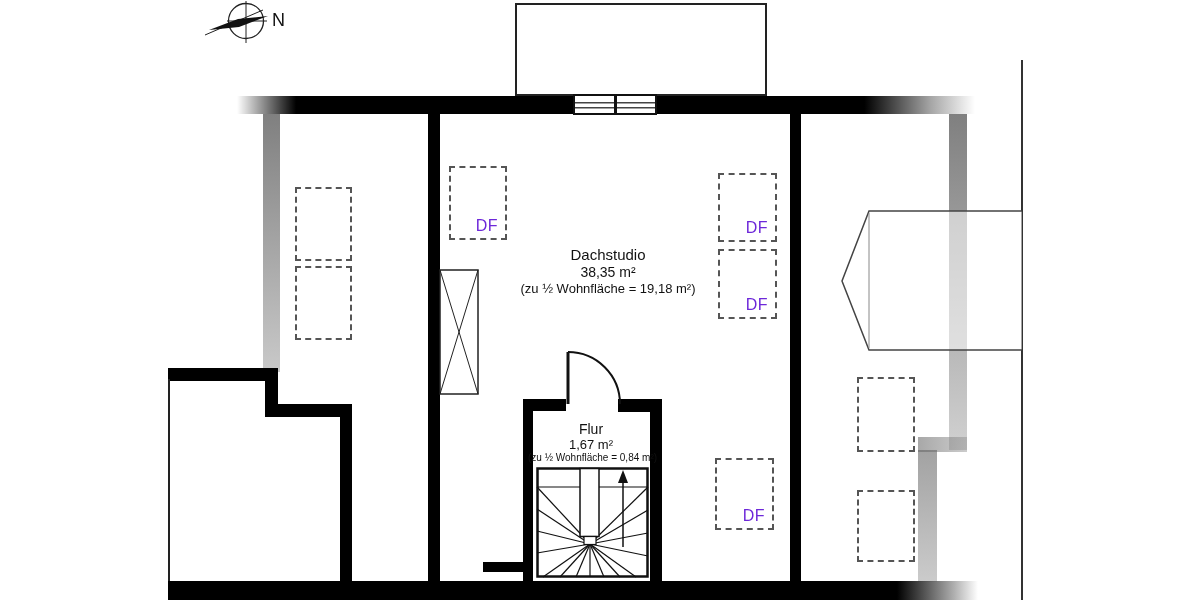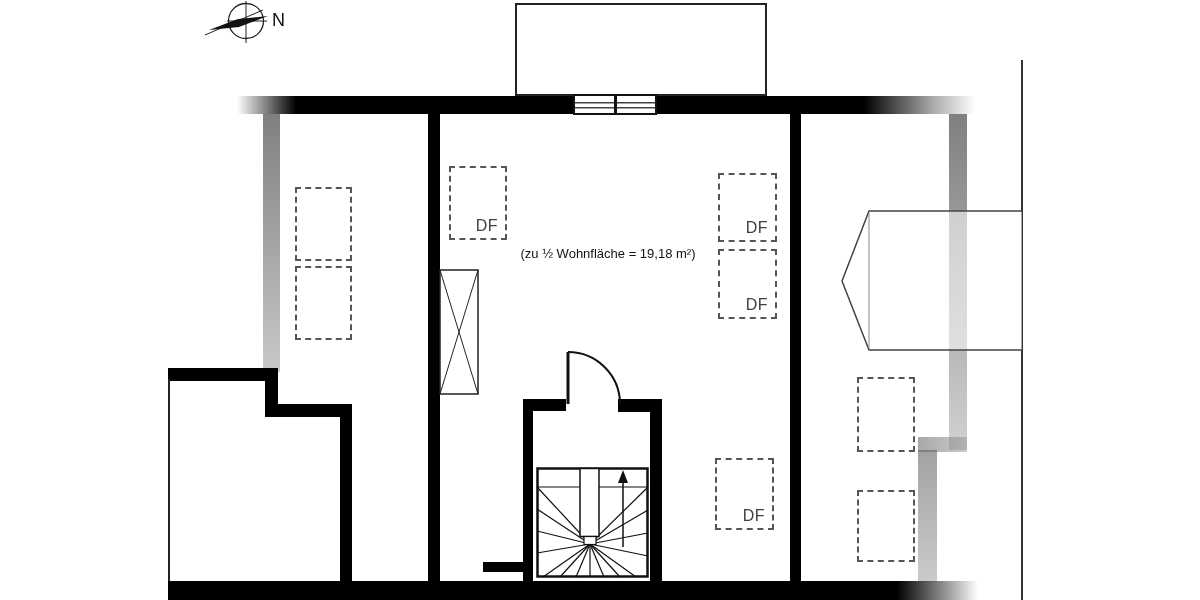--- a/index.html
+++ b/index.html
@@ -20,21 +20,21 @@
       repeating-linear-gradient(to bottom,
         rgba(255,255,255,0) 0px, rgba(255,255,255,0) 4px,
         #222 4px, #222 5.7px, rgba(255,255,255,0) 5.7px, rgba(255,255,255,0) 10.3px);
   }
   .fade-right{ background-image:linear-gradient(to right, rgba(255,255,255,0) 0%, rgba(255,255,255,0.15) 40%, rgba(255,255,255,0.85) 100%); }
   .fade-left { background-image:linear-gradient(to left , rgba(255,255,255,0) 0%, rgba(255,255,255,0.08) 30%, rgba(255,255,255,0.8) 100%); }
   .fade-mid  { background-image:linear-gradient(to right, rgba(255,255,255,0) 0%, rgba(255,255,255,0.25) 20%, rgba(255,255,255,0.85) 45%, rgba(255,255,255,0.85) 55%, rgba(255,255,255,0.15) 82%, rgba(255,255,255,0) 100%); }
   .wall{background:#000;}
   .dashedbox{background:#fff;border:2px dashed #555;box-sizing:border-box;
     display:flex;align-items:flex-end;justify-content:flex-end;}
-  .df-label{font-size:16px;letter-spacing:0.5px;padding:2px 7px 3px 0;color:#404040;}
+  .df-label{font-size:16px;letter-spacing:0.5px;padding:2px 7px 3px 0;color:#6d28d9;}
   .roomtext{text-align:center;color:#111;}
   svg{position:absolute;left:0;top:0;overflow:visible;}
 </style>
 </head>
 <body>
 
 <div id="canvas">
 
   <div class="abs hatch-top fade-mid" style="left:202px;top:60px;width:820px;height:36px;"></div>
 
@@ -143,17 +143,24 @@
     <line x1="246" y1="1" x2="246" y2="43" stroke="#222" stroke-width="1"></line>
     <line x1="227" y1="21" x2="267" y2="21" stroke="#222" stroke-width="1"></line>
     <line x1="205" y1="35" x2="263" y2="10" stroke="#222" stroke-width="1"></line>
     <polygon points="209,30 238,19 268,16 239,27" fill="#111"></polygon>
   </svg>
   <div class="abs" style="left:272px;top:10px;font-size:18px;">
     <span>N</span>
   </div>
 
   <div class="abs roomtext" style="left:498px;top:246px;width:220px;">
+    <div style="font-size:15px;line-height:18px;">Dachstudio</div>
+    <div style="font-size:14px;line-height:17px;">38,35 m²</div>
     <div style="font-size:13px;line-height:16px;">(zu ½ Wohnfläche = 19,18 m²)</div>
   </div>
 
+  <div class="abs roomtext" style="left:528px;top:421px;width:126px;">
+    <div style="font-size:14px;line-height:16px;">Flur</div>
+    <div style="font-size:13px;line-height:15px;">1,67 m²</div>
+    <div style="font-size:10px;line-height:12px;white-space:nowrap;">(zu ½ Wohnfläche = 0,84 m²)</div>
+  </div>
 
 </div>
 
 </body></html>

